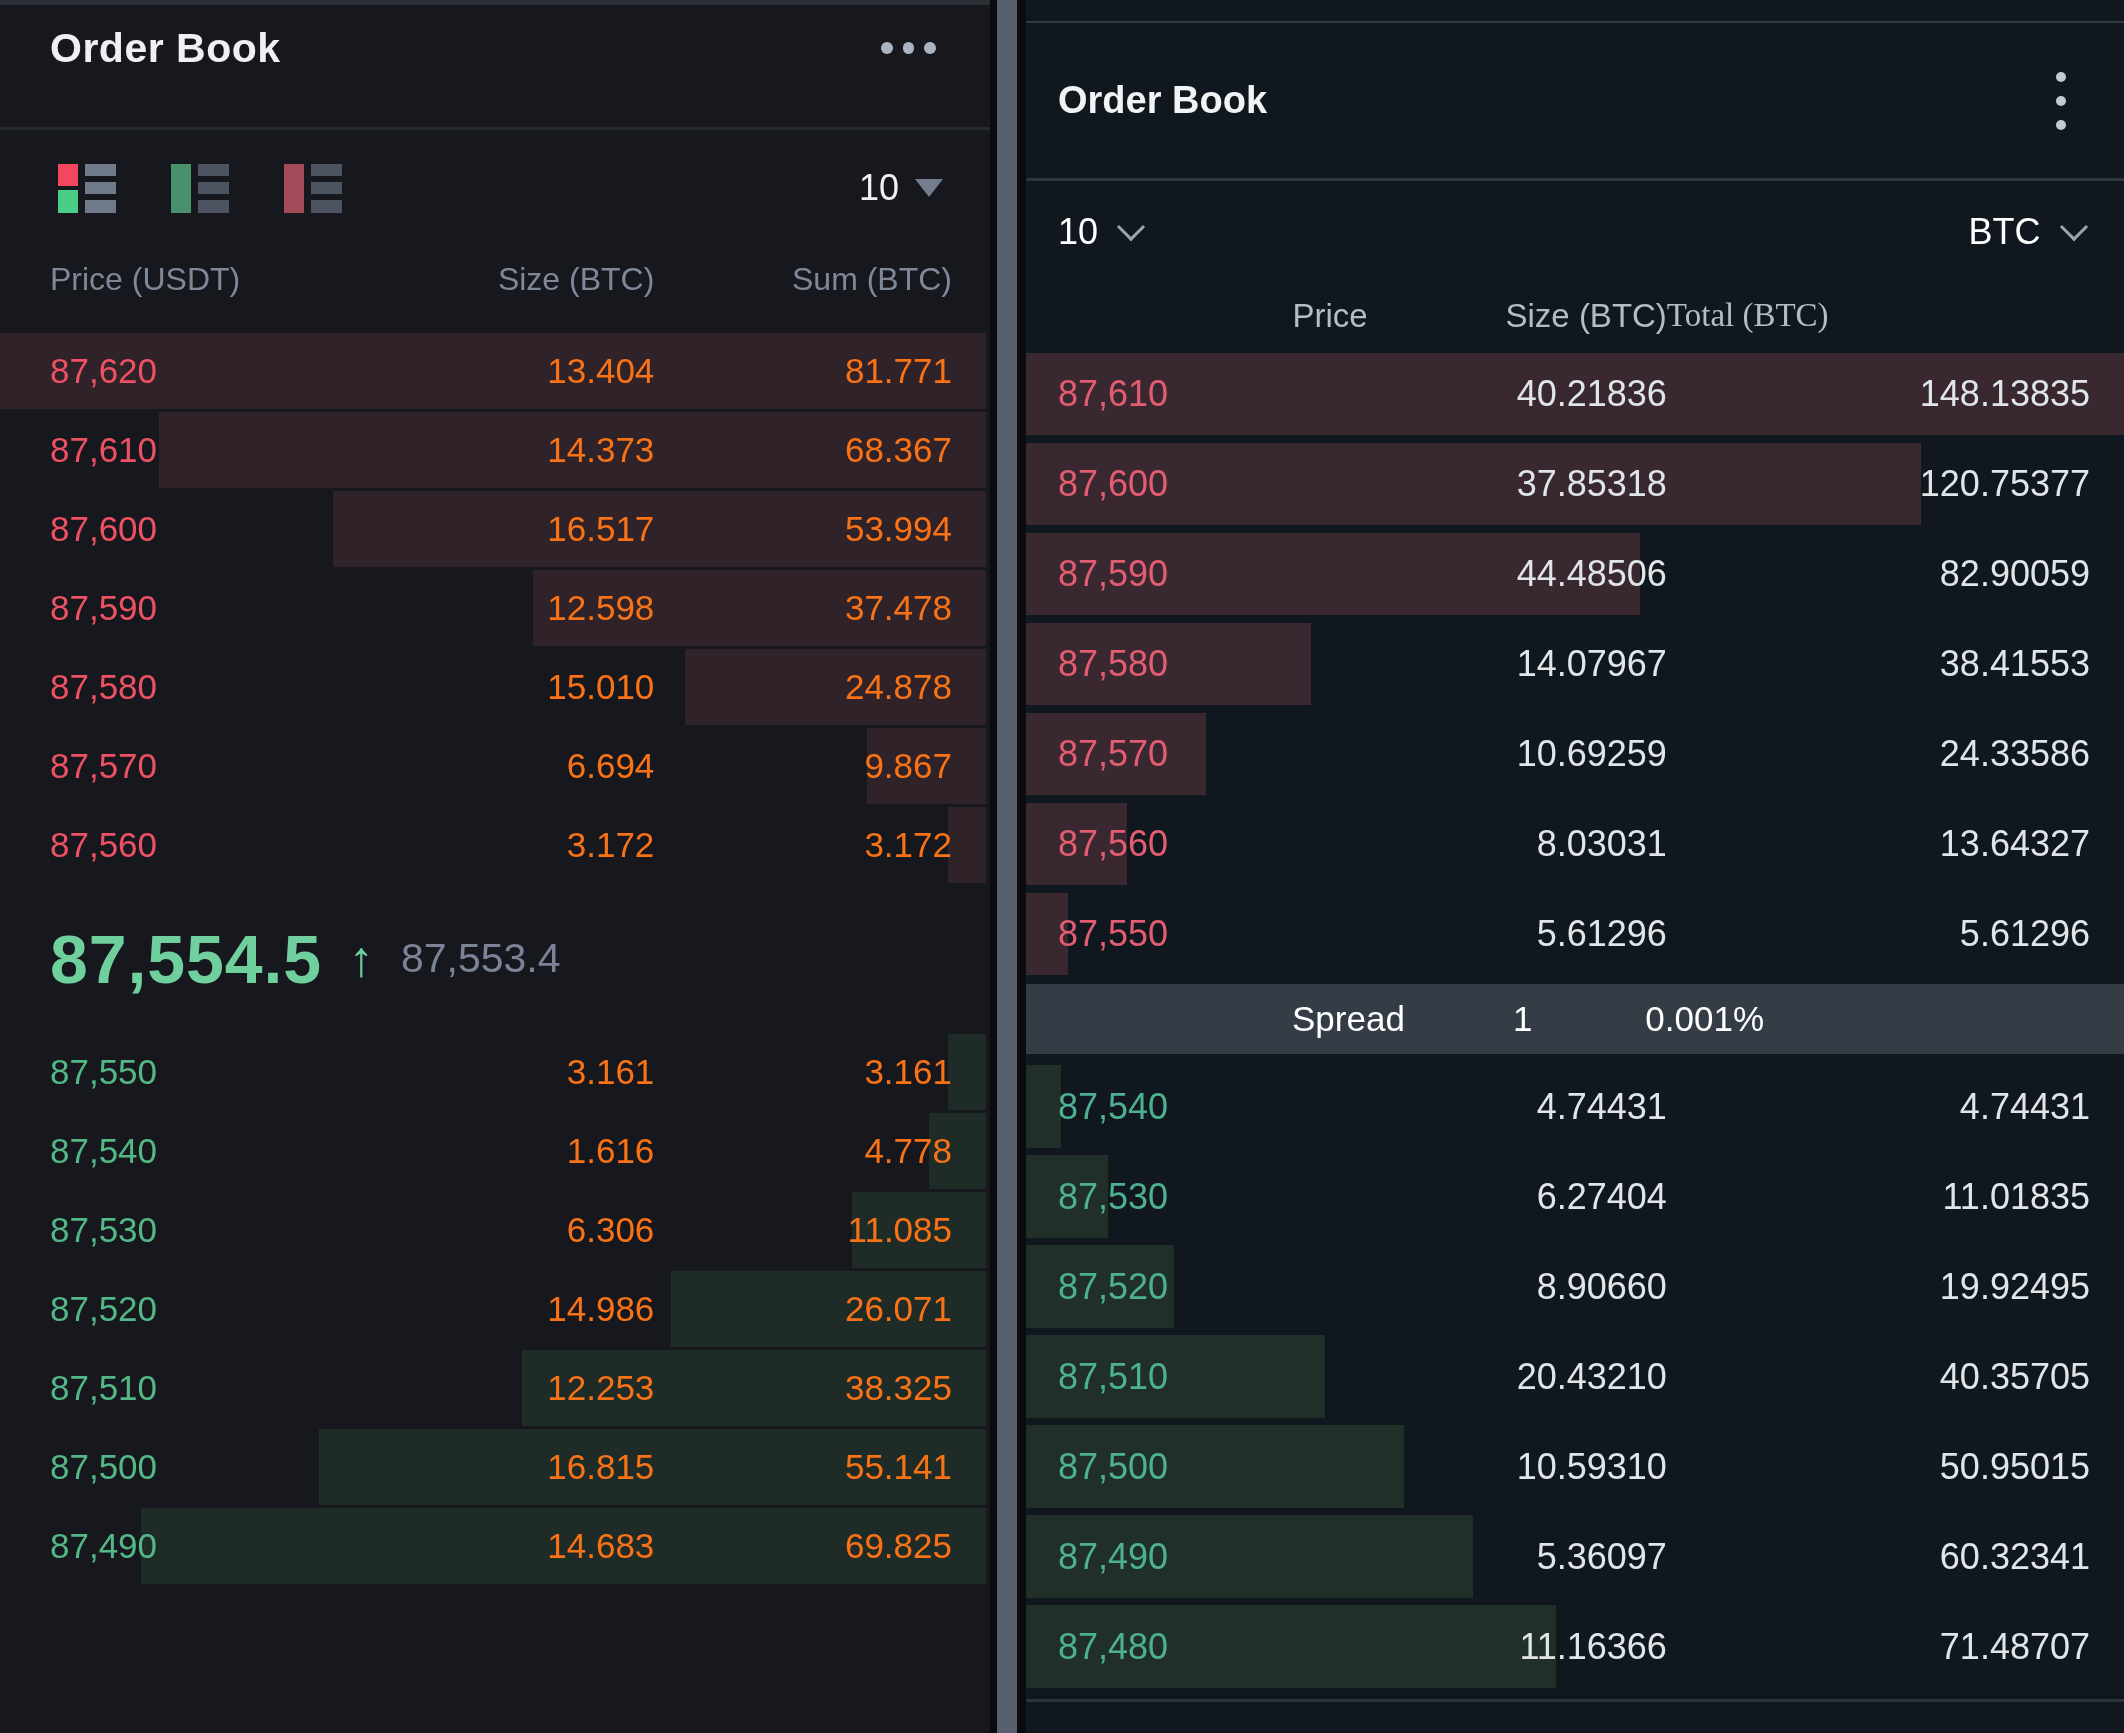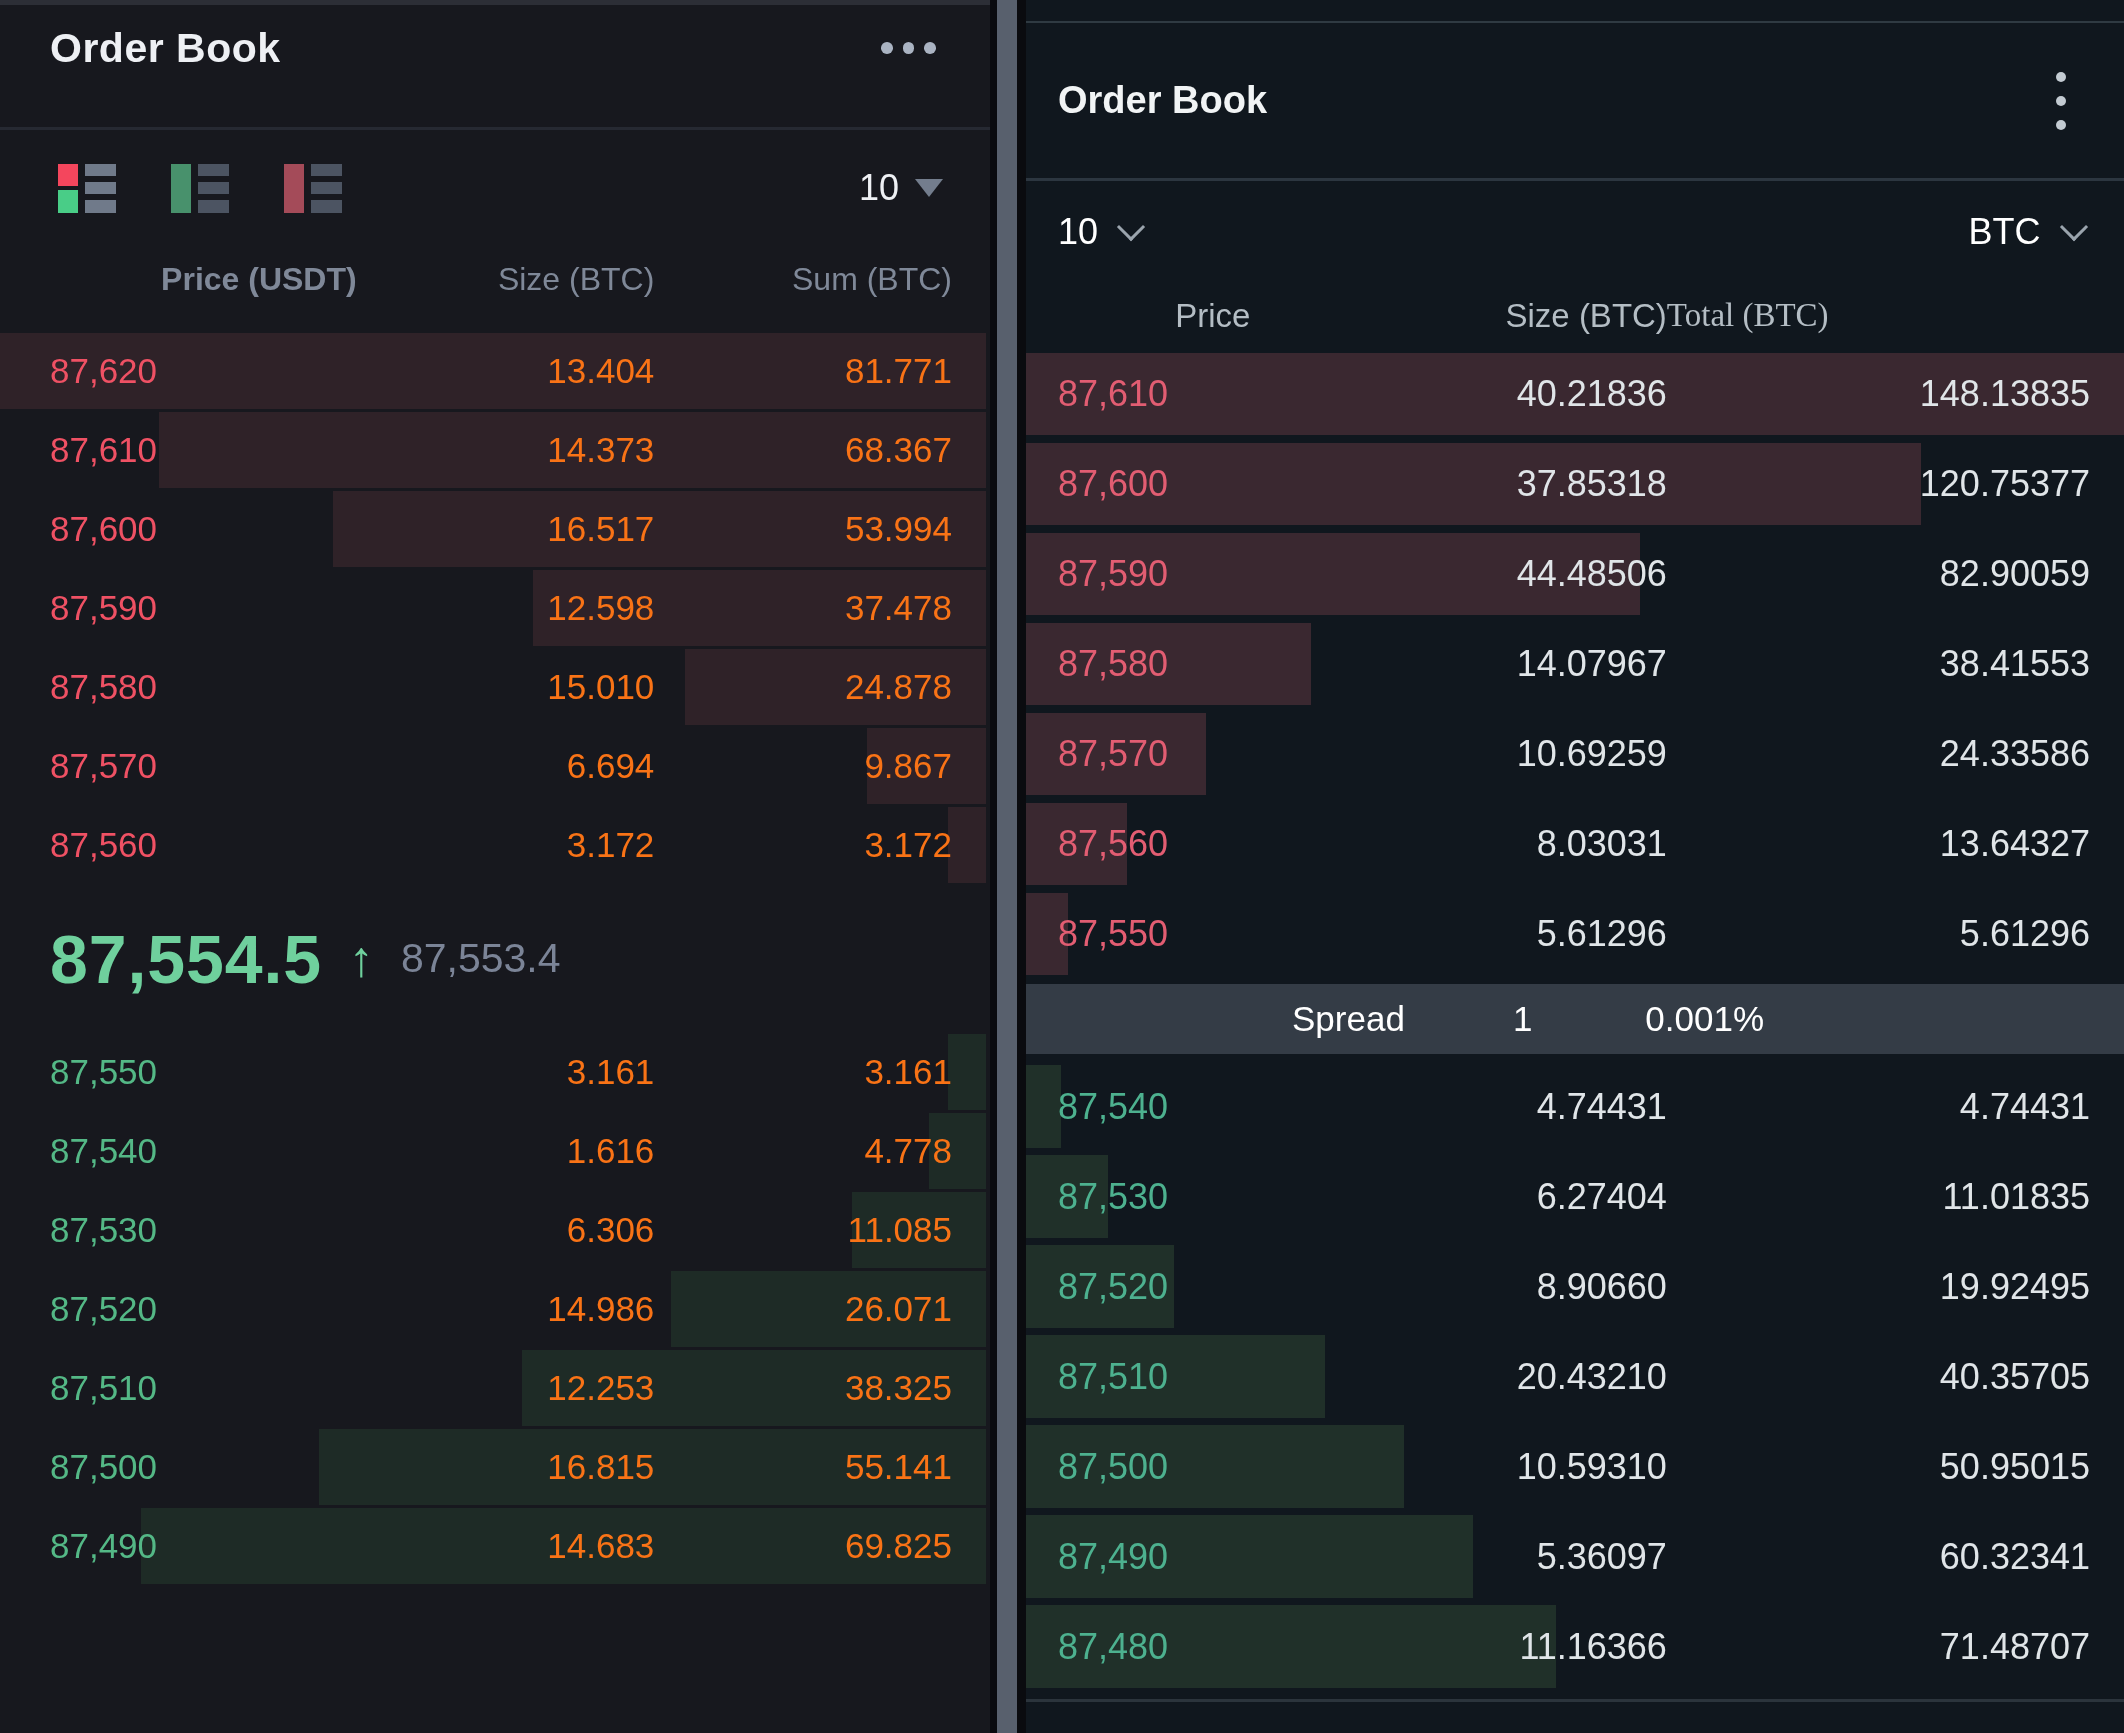--- a/index.html
+++ b/index.html
@@ -29,21 +29,21 @@
                      display:flex; flex-direction:column; justify-content:space-between; }
   .view-icon .colR i { display:block; width:31px; height:12.6px; background:#707a8a; }
   .view-icon.dim .colR i { background:#4c5462; }
   .pl-depth { margin-left:auto; display:flex; align-items:center; gap:16px; cursor:pointer; }
   .pl-depth .val { color:#eef0f4; font-size:36px; }
   .tri-down { width:0; height:0; border-left:14.4px solid transparent;
               border-right:14.4px solid transparent; border-top:18px solid #737d8d; }
 
   .pl-cols { display:flex; align-items:center; height:65px; padding:0 38px 0 50px;
              color:#7f8898; font-size:32px; }
-  .pl-cols .c1 { width:34%; text-align:right;font-weight:bold; }
+  .pl-cols .c1 { width:34%; text-align:left; }
   .pl-cols .c2 { width:33%; text-align:right; }
   .pl-cols .c3 { flex:1; text-align:right; }
 
   .pl-book { padding-top:20px; }
   .row { position:relative; height:79px; display:flex; align-items:center;
          font-size:35px; cursor:pointer; }
   .panel-left .row { padding:0 38px 0 50px; }
   .row .bar { position:absolute; top:1.8px; bottom:1.8px; z-index:0; }
   .panel-left .row .bar { right:3.6px; }
   .panel-left .row.ask .bar { background:#2f2228; }
@@ -77,21 +77,21 @@
 
   .pr-toolbar { display:flex; align-items:center; justify-content:space-between;
                 height:101px; padding:0 40px 0 32px; }
   .pr-dd { display:flex; align-items:center; gap:23.4px; cursor:pointer; }
   .pr-dd .val { color:#ffffff; font-size:36px; }
   .chev { width:20px; height:20px; border-right:3.6px solid #9aa4ad; border-bottom:3.6px solid #9aa4ad;
           transform:rotate(45deg); margin-top:-9px; }
 
   .pr-cols { display:flex; align-items:center; height:67px; padding:0 34px 0 32px;
              color:#b4bdc4; font-size:33px; }
-  .pr-cols .c1 { width:30%; text-align:center; }
+  .pr-cols .c1 { width:30%; text-align:right; }
   .pr-cols .c2 { width:29%; text-align:right; }
   .pr-cols .c3 { flex:1; text-align:left;font-family:Liberation Serif, serif; }
 
   .panel-right .row { height:90px; padding:0 34px 0 32px; font-size:36px; }
   .panel-right .row .bar { left:0; top:3.6px; bottom:3.6px; }
   .panel-right .row.ask .bar { background:#3a2830; }
   .panel-right .row.bid .bar { background:#203029; }
   .panel-right .row.ask .c1 { color:#e25d72; }
   .panel-right .row.bid .c1 { color:#4db18f; }
   .panel-right .row .c2, .panel-right .row .c3 { color:#e0e5e8; }

